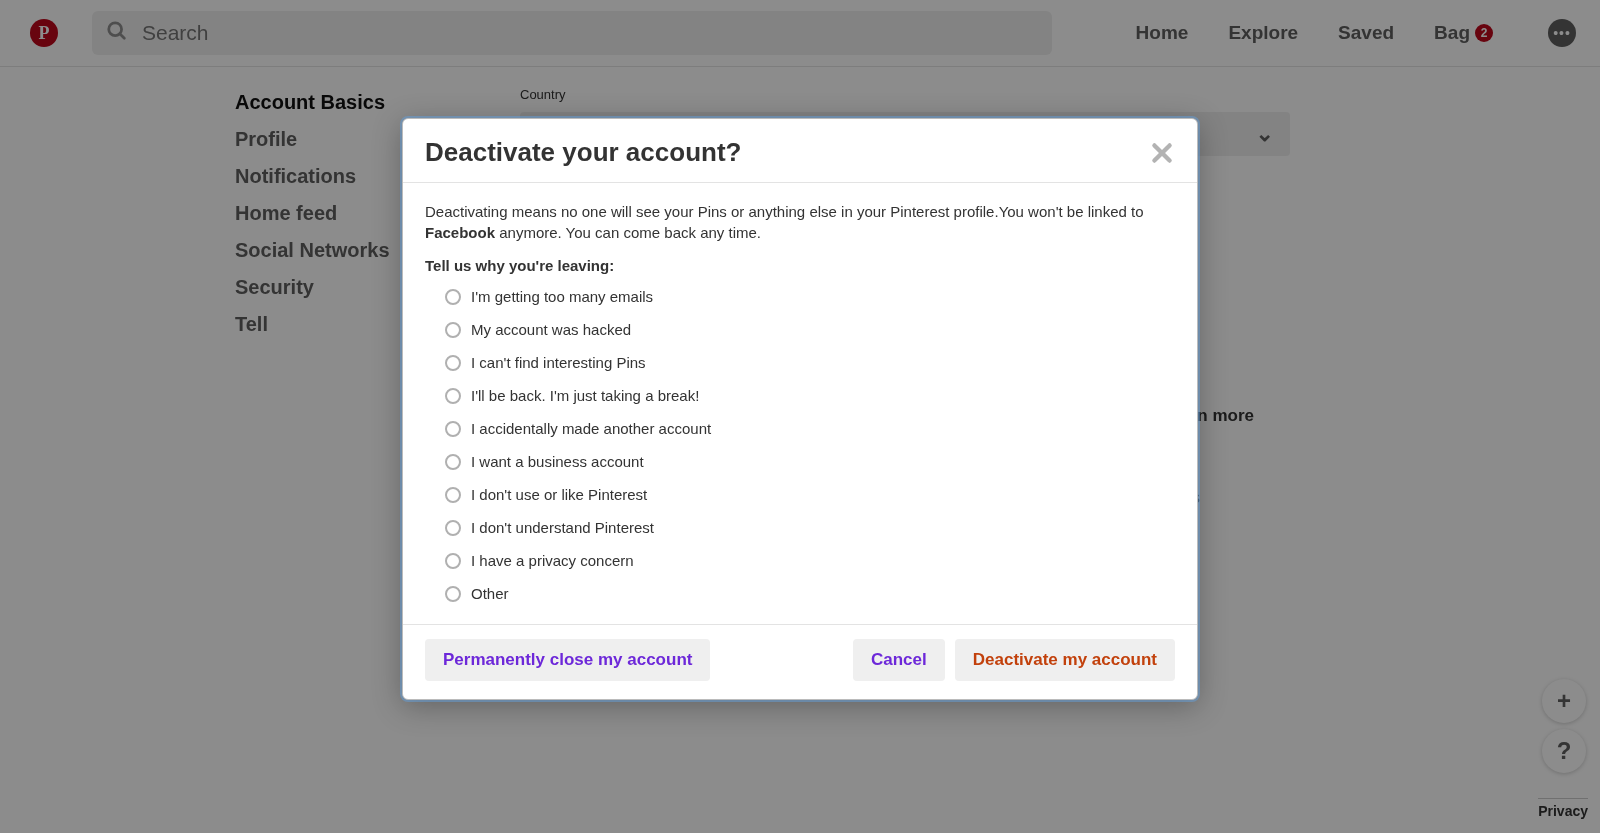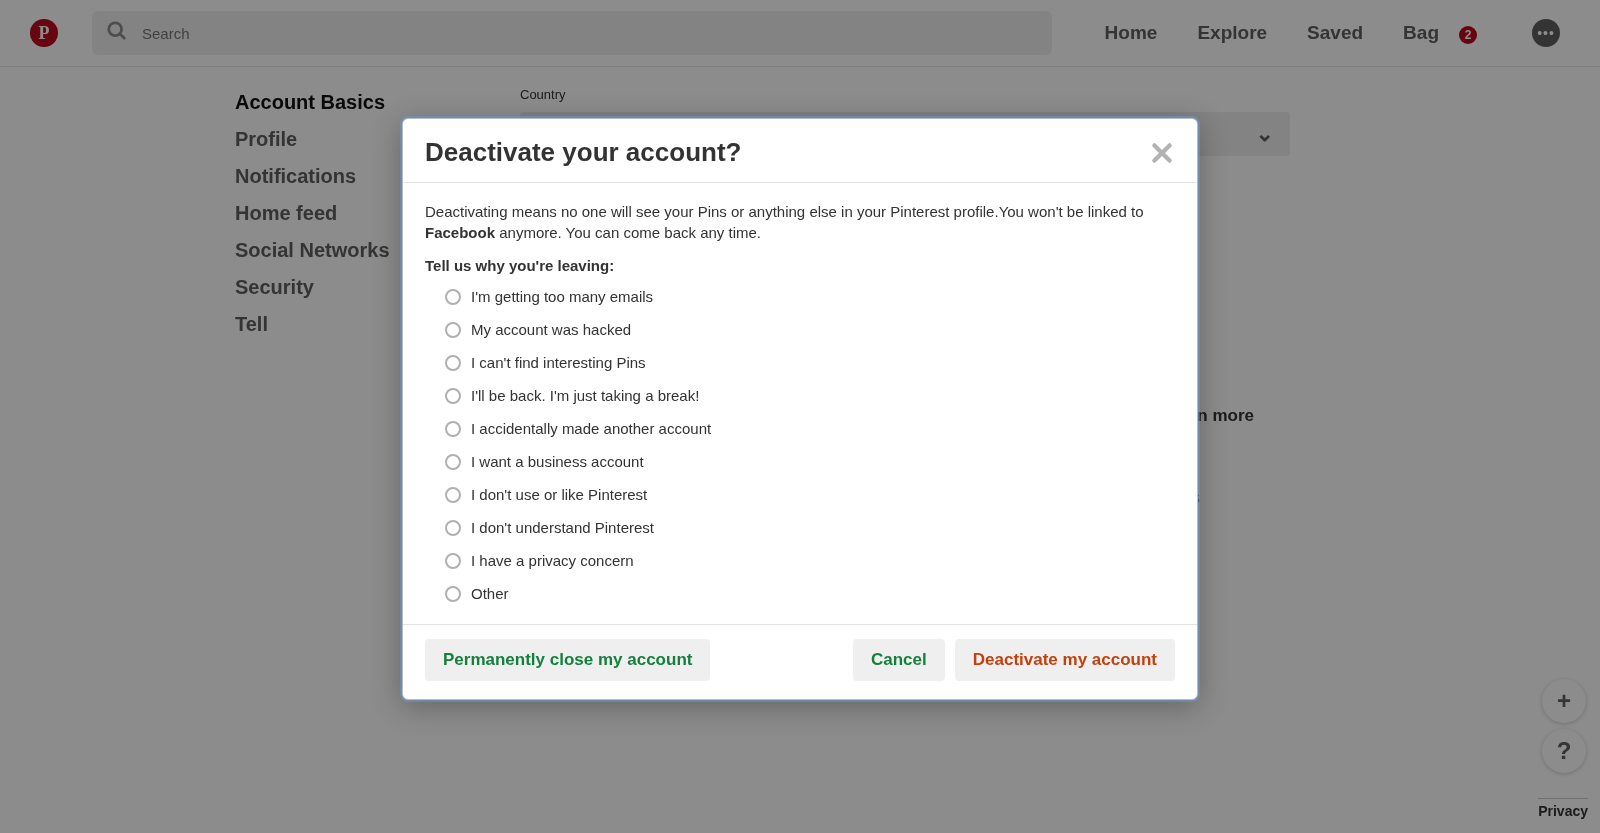--- a/index.html
+++ b/index.html
@@ -36,25 +36,25 @@
     background: #efefef;
     border-radius: 6px;
     display: flex;
     align-items: center;
     padding: 0 14px;
     gap: 14px;
     margin-left: 18px;
   }
   .search-icon { color:#8e8e8e; }
   .search-input {
-    border:none; background:transparent; font-size:15px; color:#737373; outline:none; width:100%;
-  }
-  .navlinks { display:flex; align-items:center; gap: 40px; margin-left:auto; margin-right:20px;}
+    border:none; background:transparent; font-size:21px; color:#737373; outline:none; width:100%;
+  }
+  .navlinks { display:flex; align-items:center; gap: 40px; margin-left:auto; margin-right:4px;}
   .navlink { color:#5f5f5f; font-size:19px; font-weight:700; position:relative; }
-  .navlink.bag { display:flex; align-items:flex-end; gap:20px; }
+  .navlink.bag { display:flex; align-items:center; gap:5px; }
   .badge {
     background:#bd081c; color:#fff; font-size:12px; font-weight:700;
     border-radius:50%; width:18px; height:18px; display:flex; align-items:center; justify-content:center;
   }
   .chat-icon {
     width:28px; height:28px; background:#5f5f5f; border-radius:50%;
     display:flex; align-items:center; justify-content:center; color:#fff; font-size:14px; letter-spacing:1px;
     margin-left:15px;
   }
   
@@ -122,21 +122,21 @@
     width:16px; height:16px; border:2px solid #b0b0b0; border-radius:50%; background:#fff; flex-shrink:0;
   }
   .modal-footer {
     border-top:1px solid #e3e3e3;
     padding:14px 22px 18px 22px;
     display:flex; align-items:center; gap:10px;
   }
   .modal-footer .spacer { flex:1; }
   .mbtn {
     height:42px; padding:0 18px; border:none; border-radius:4px;
-    font-size:17px; font-weight:700; cursor:pointer; background:#efefef; color:#15803d;
+    font-size:17px; font-weight:700; cursor:pointer; background:#efefef; color:#6d28d9;
   }
   .mbtn.disabled { color:#c2410c; cursor:default; }
 </style>
 </head>
 <body>
 
 <div class="topnav">
   <div class="logo">P</div>
   <div class="searchbar">
     <span class="search-icon">

